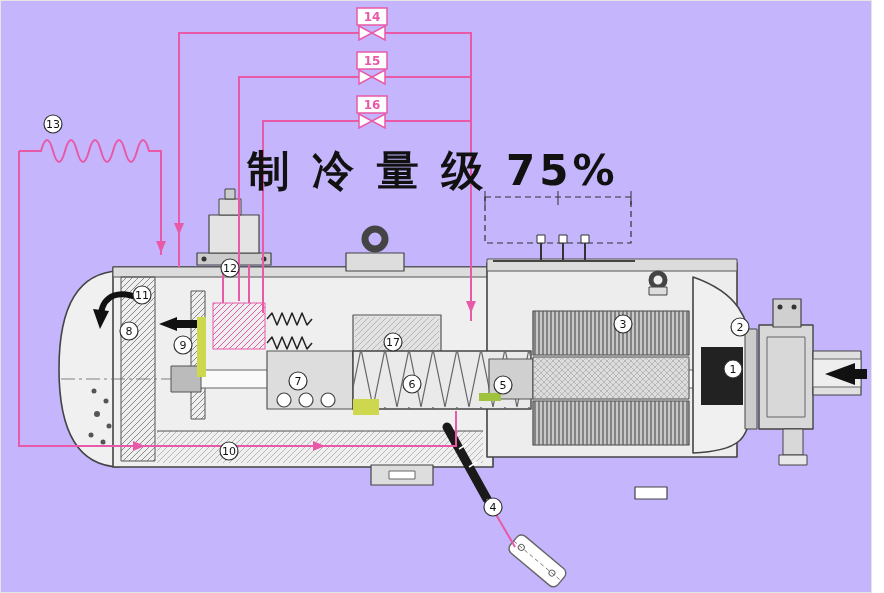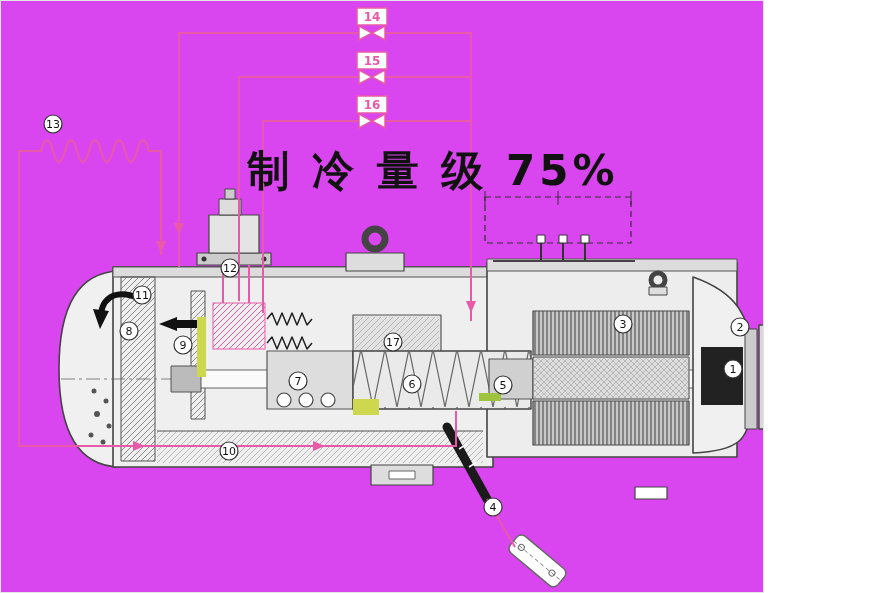--- a/index.html
+++ b/index.html
@@ -1,17 +1,17 @@
 <!DOCTYPE html>
 <html><head>
 <meta charset="utf-8">
 <style>
   html,body{margin:0;padding:0;background:#fff;}
   .canvas{
-    position:relative;width:764px;height:593px;background:#d946ef;
+    position:relative;width:872px;height:593px;background:#c4b5fd;
     border:1px solid #e5e5e5;box-sizing:border-box;overflow:hidden;
     font-family:"DejaVu Sans","Liberation Sans",sans-serif;
   }
   svg{position:absolute;left:0;top:0;}
   text{font-family:"DejaVu Sans","Liberation Sans",sans-serif;}
   .part-num{font-size:11px;fill:#111;}
   .tag-num{font-size:12px;font-weight:bold;fill:#e85aa8;}
   .title-txt{font-size:42px;font-weight:bold;fill:#111;letter-spacing:4px;}
 </style>
 </head>

